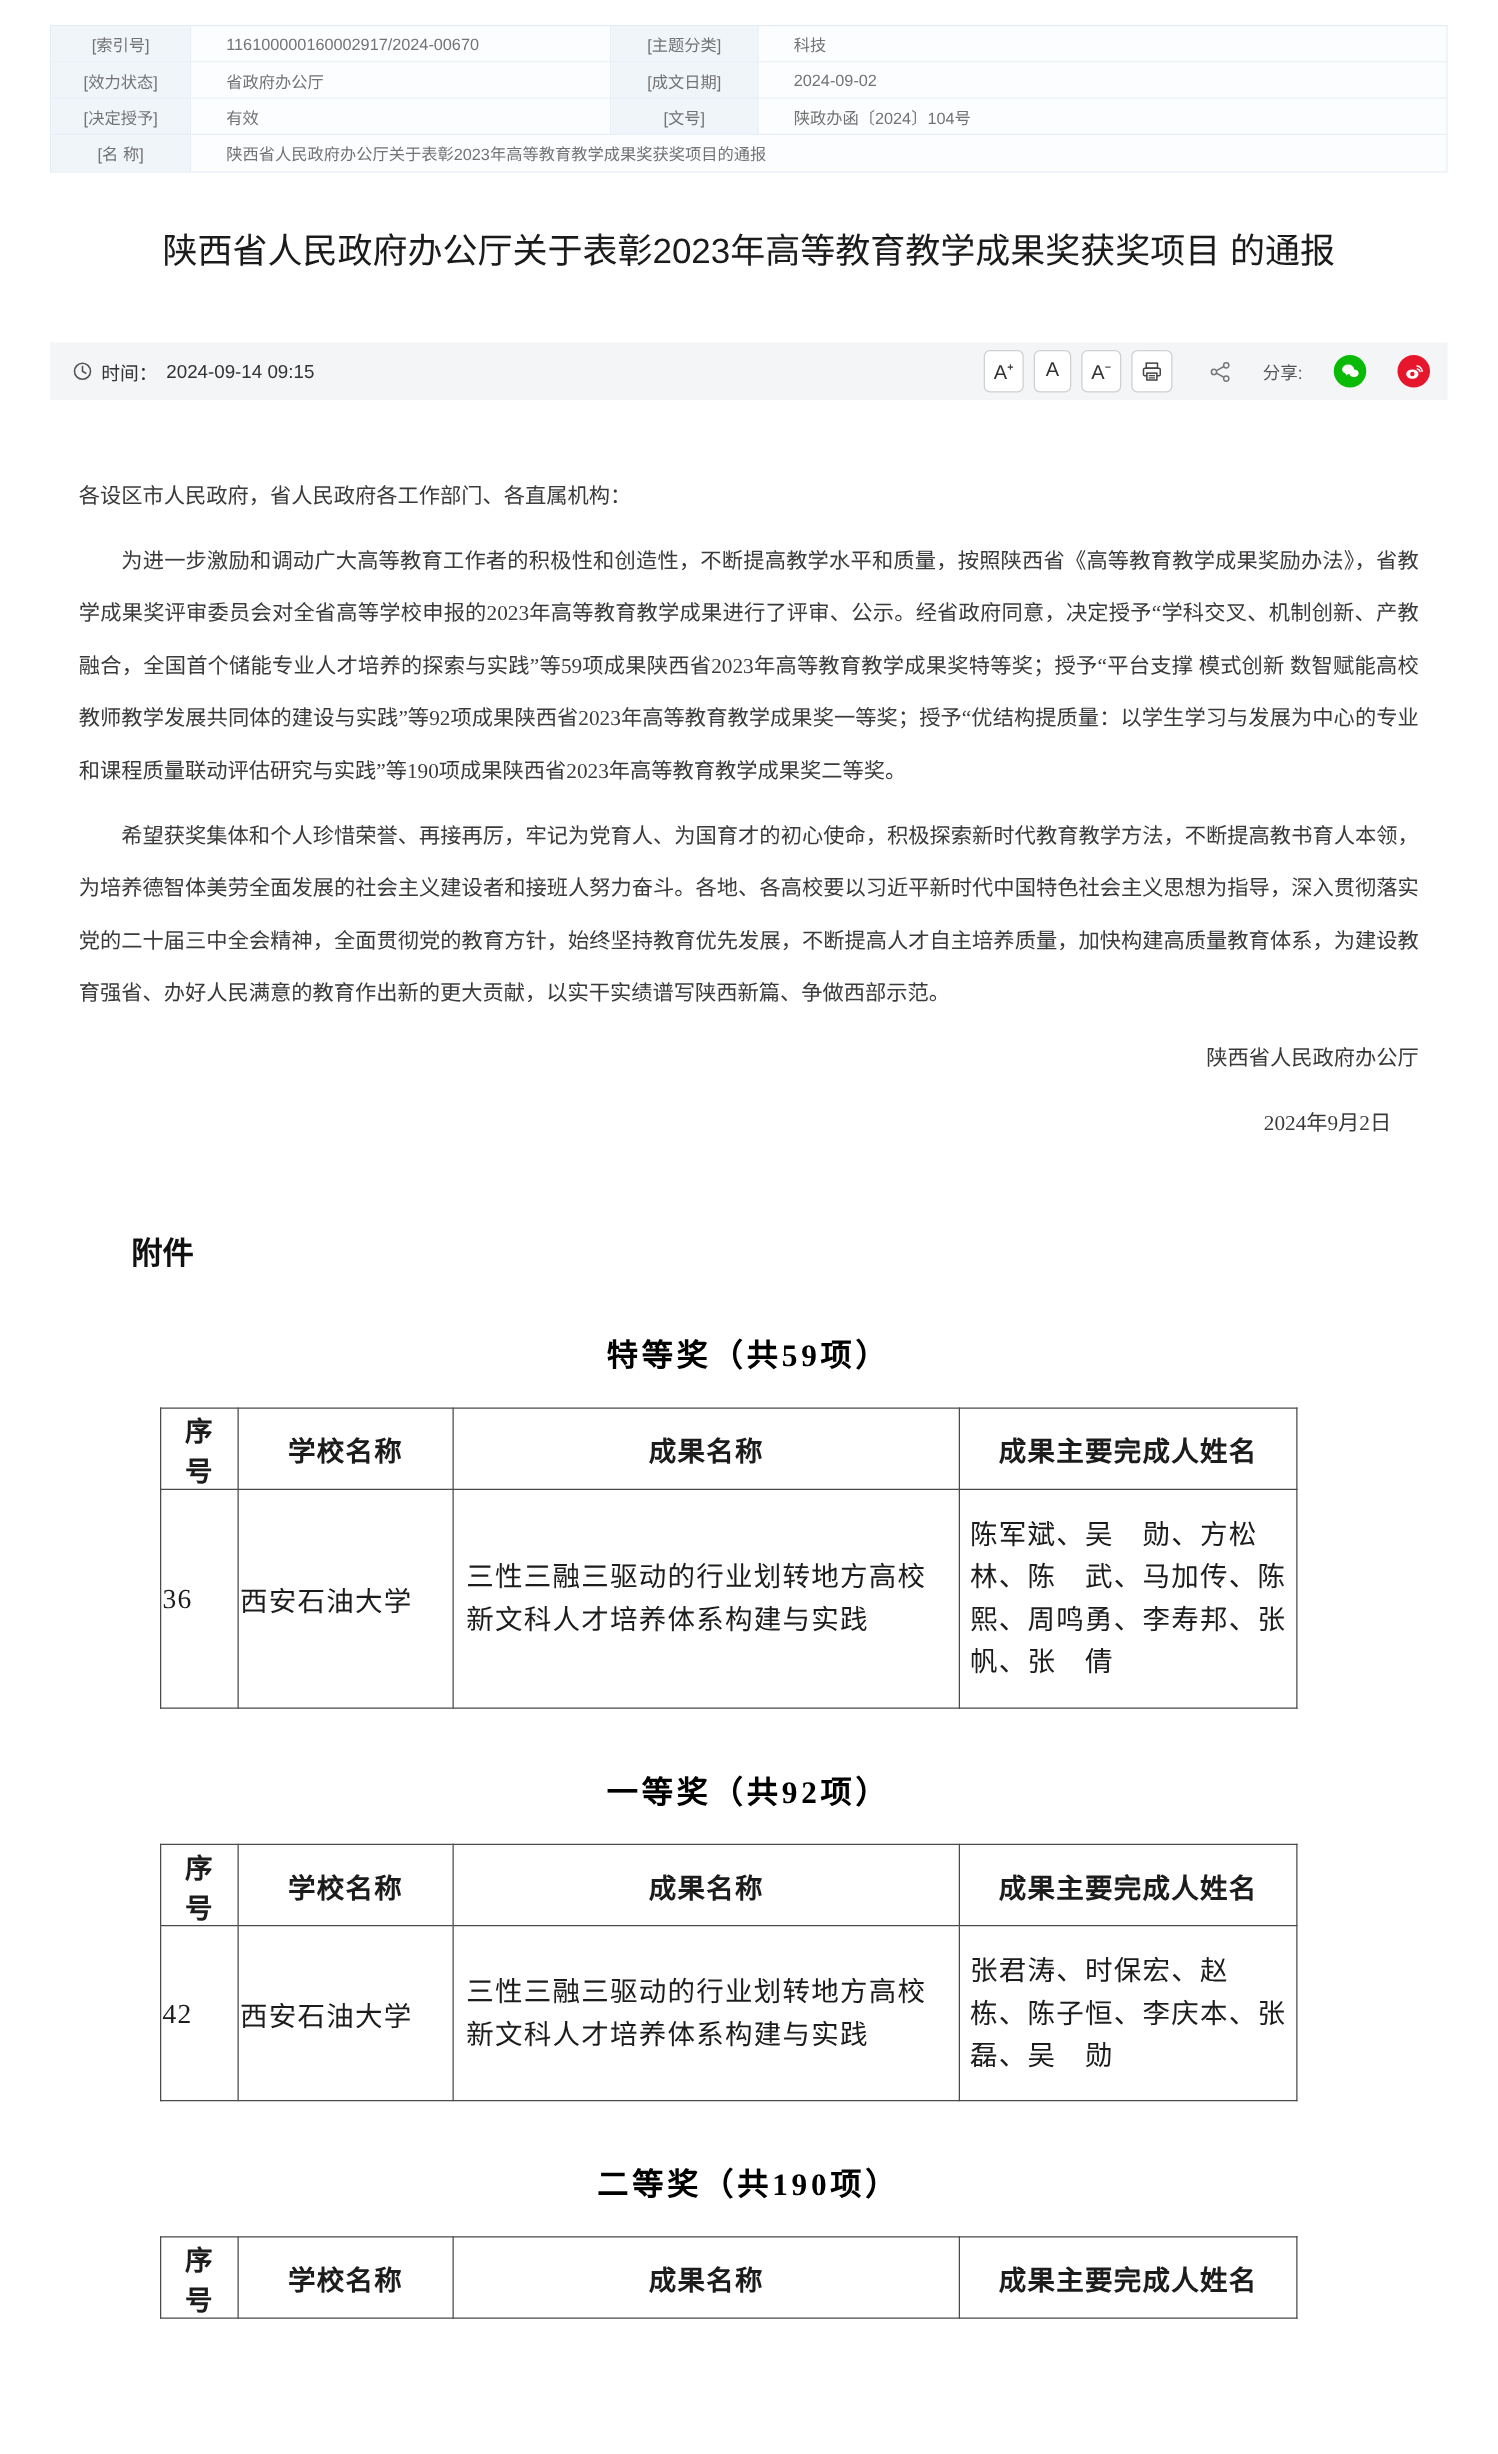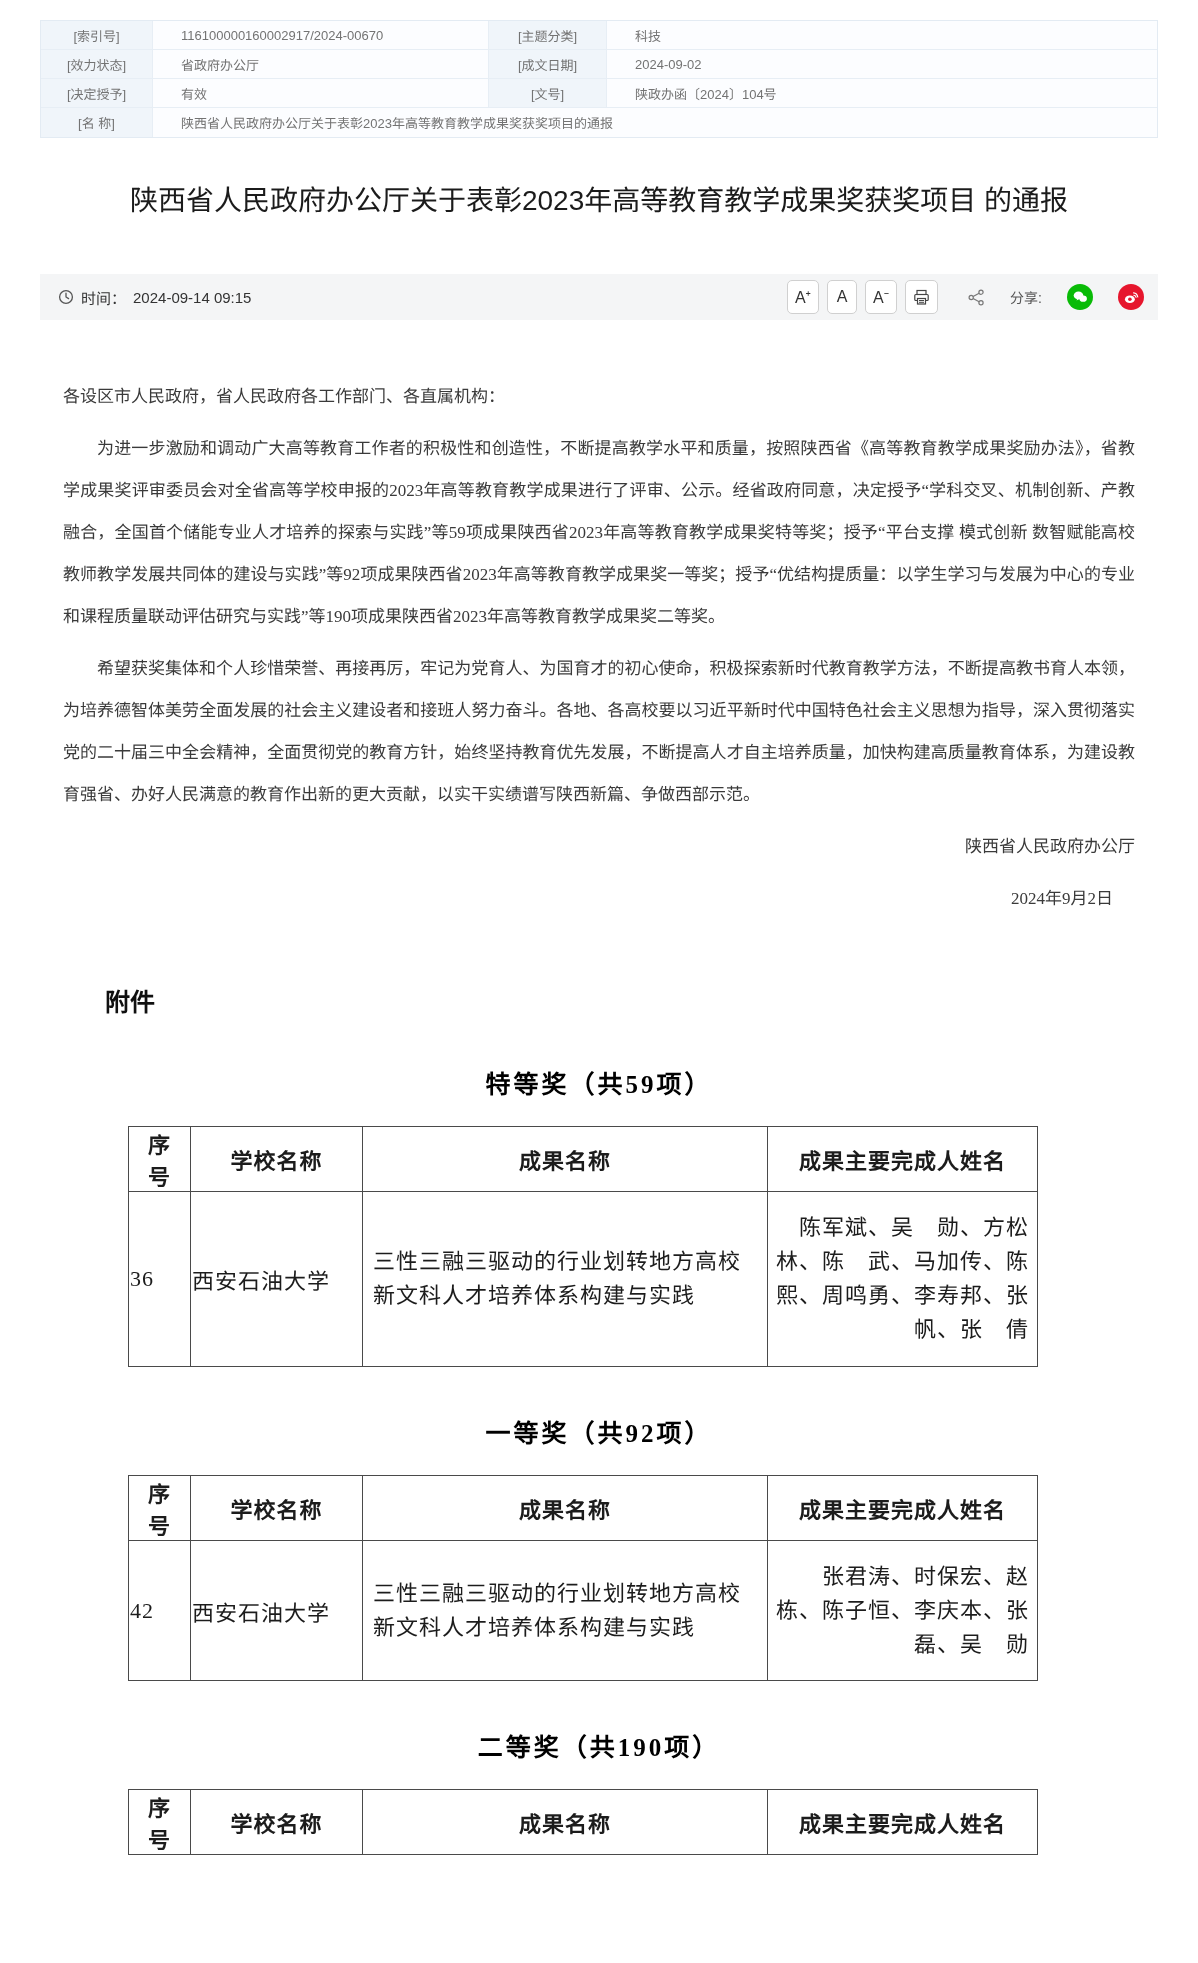--- a/index.html
+++ b/index.html
@@ -53,21 +53,21 @@
   .sec-heading{margin-top:46px;text-align:center;font-family:"Liberation Serif","DejaVu Serif",serif;
                font-size:25px;font-weight:700;color:#000;letter-spacing:3px;}
 
   table.award{width:909px;margin:26px 0 0 128px;border-collapse:collapse;table-layout:fixed;
               font-family:"Liberation Serif","DejaVu Serif",serif;font-size:22px;color:#1c1c1c;
               letter-spacing:1px;}
   table.award th,table.award td{border:1px solid #4a4a4a;box-sizing:border-box;}
   table.award th{height:58px;font-weight:700;text-align:center;padding:0 16px;}
   td.c-no,td.c-school{text-align:left;}
   td.c-ach{text-align:left;padding:14px 10px;line-height:34px;}
-  td.c-auth{text-align:right;padding:14px 8px;line-height:34px;}
+  td.c-auth{text-align:left;padding:14px 8px;line-height:34px;}
   .row-tall td{height:175px;}
   .row-mid td{height:140px;}
 </style>
 </head>
 <body>
 
 <div class="page">
 
   <div class="meta-wrap">
     <div class="meta-grid">

